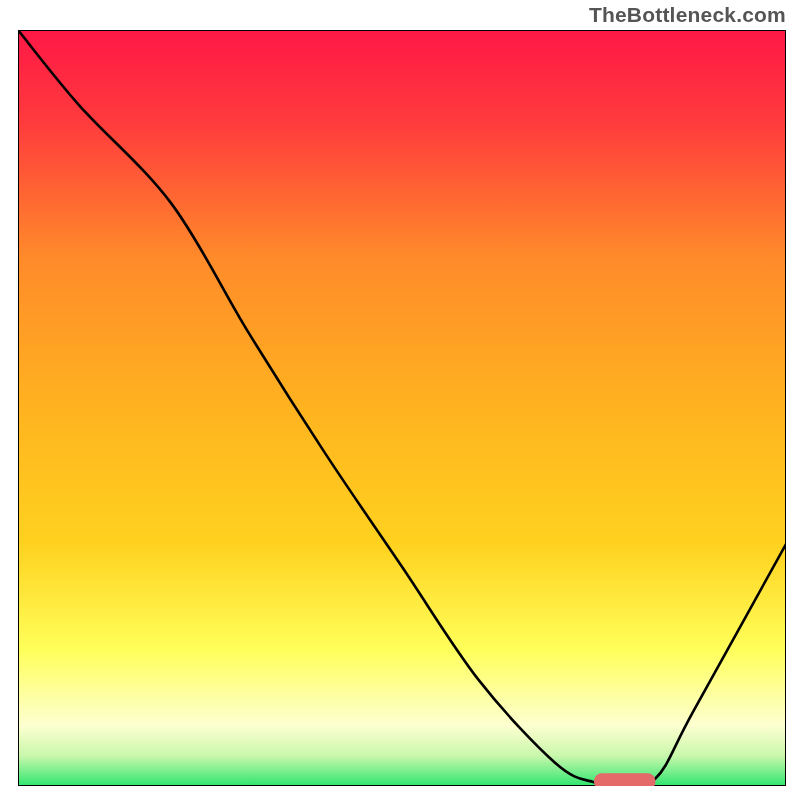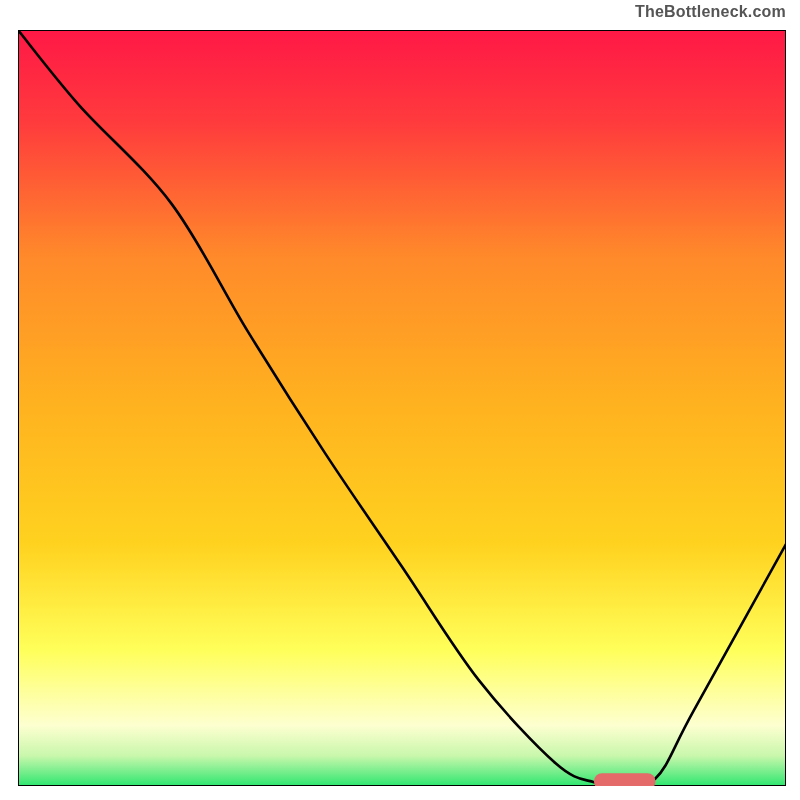--- a/index.html
+++ b/index.html
@@ -12,21 +12,21 @@
   }
   .chart-wrap {
     position: relative;
     width: 800px;
     height: 800px;
   }
   .watermark {
     position: absolute;
     top: 3px;
     right: 14px;
-    font-size: 16px;
+    font-size: 21px;
     font-weight: 600;
     color: #555;
     letter-spacing: 0.2px;
     user-select: none;
   }
   .plot-area {
     position: absolute;
     left: 18px;
     top: 30px;
     width: 768px;

